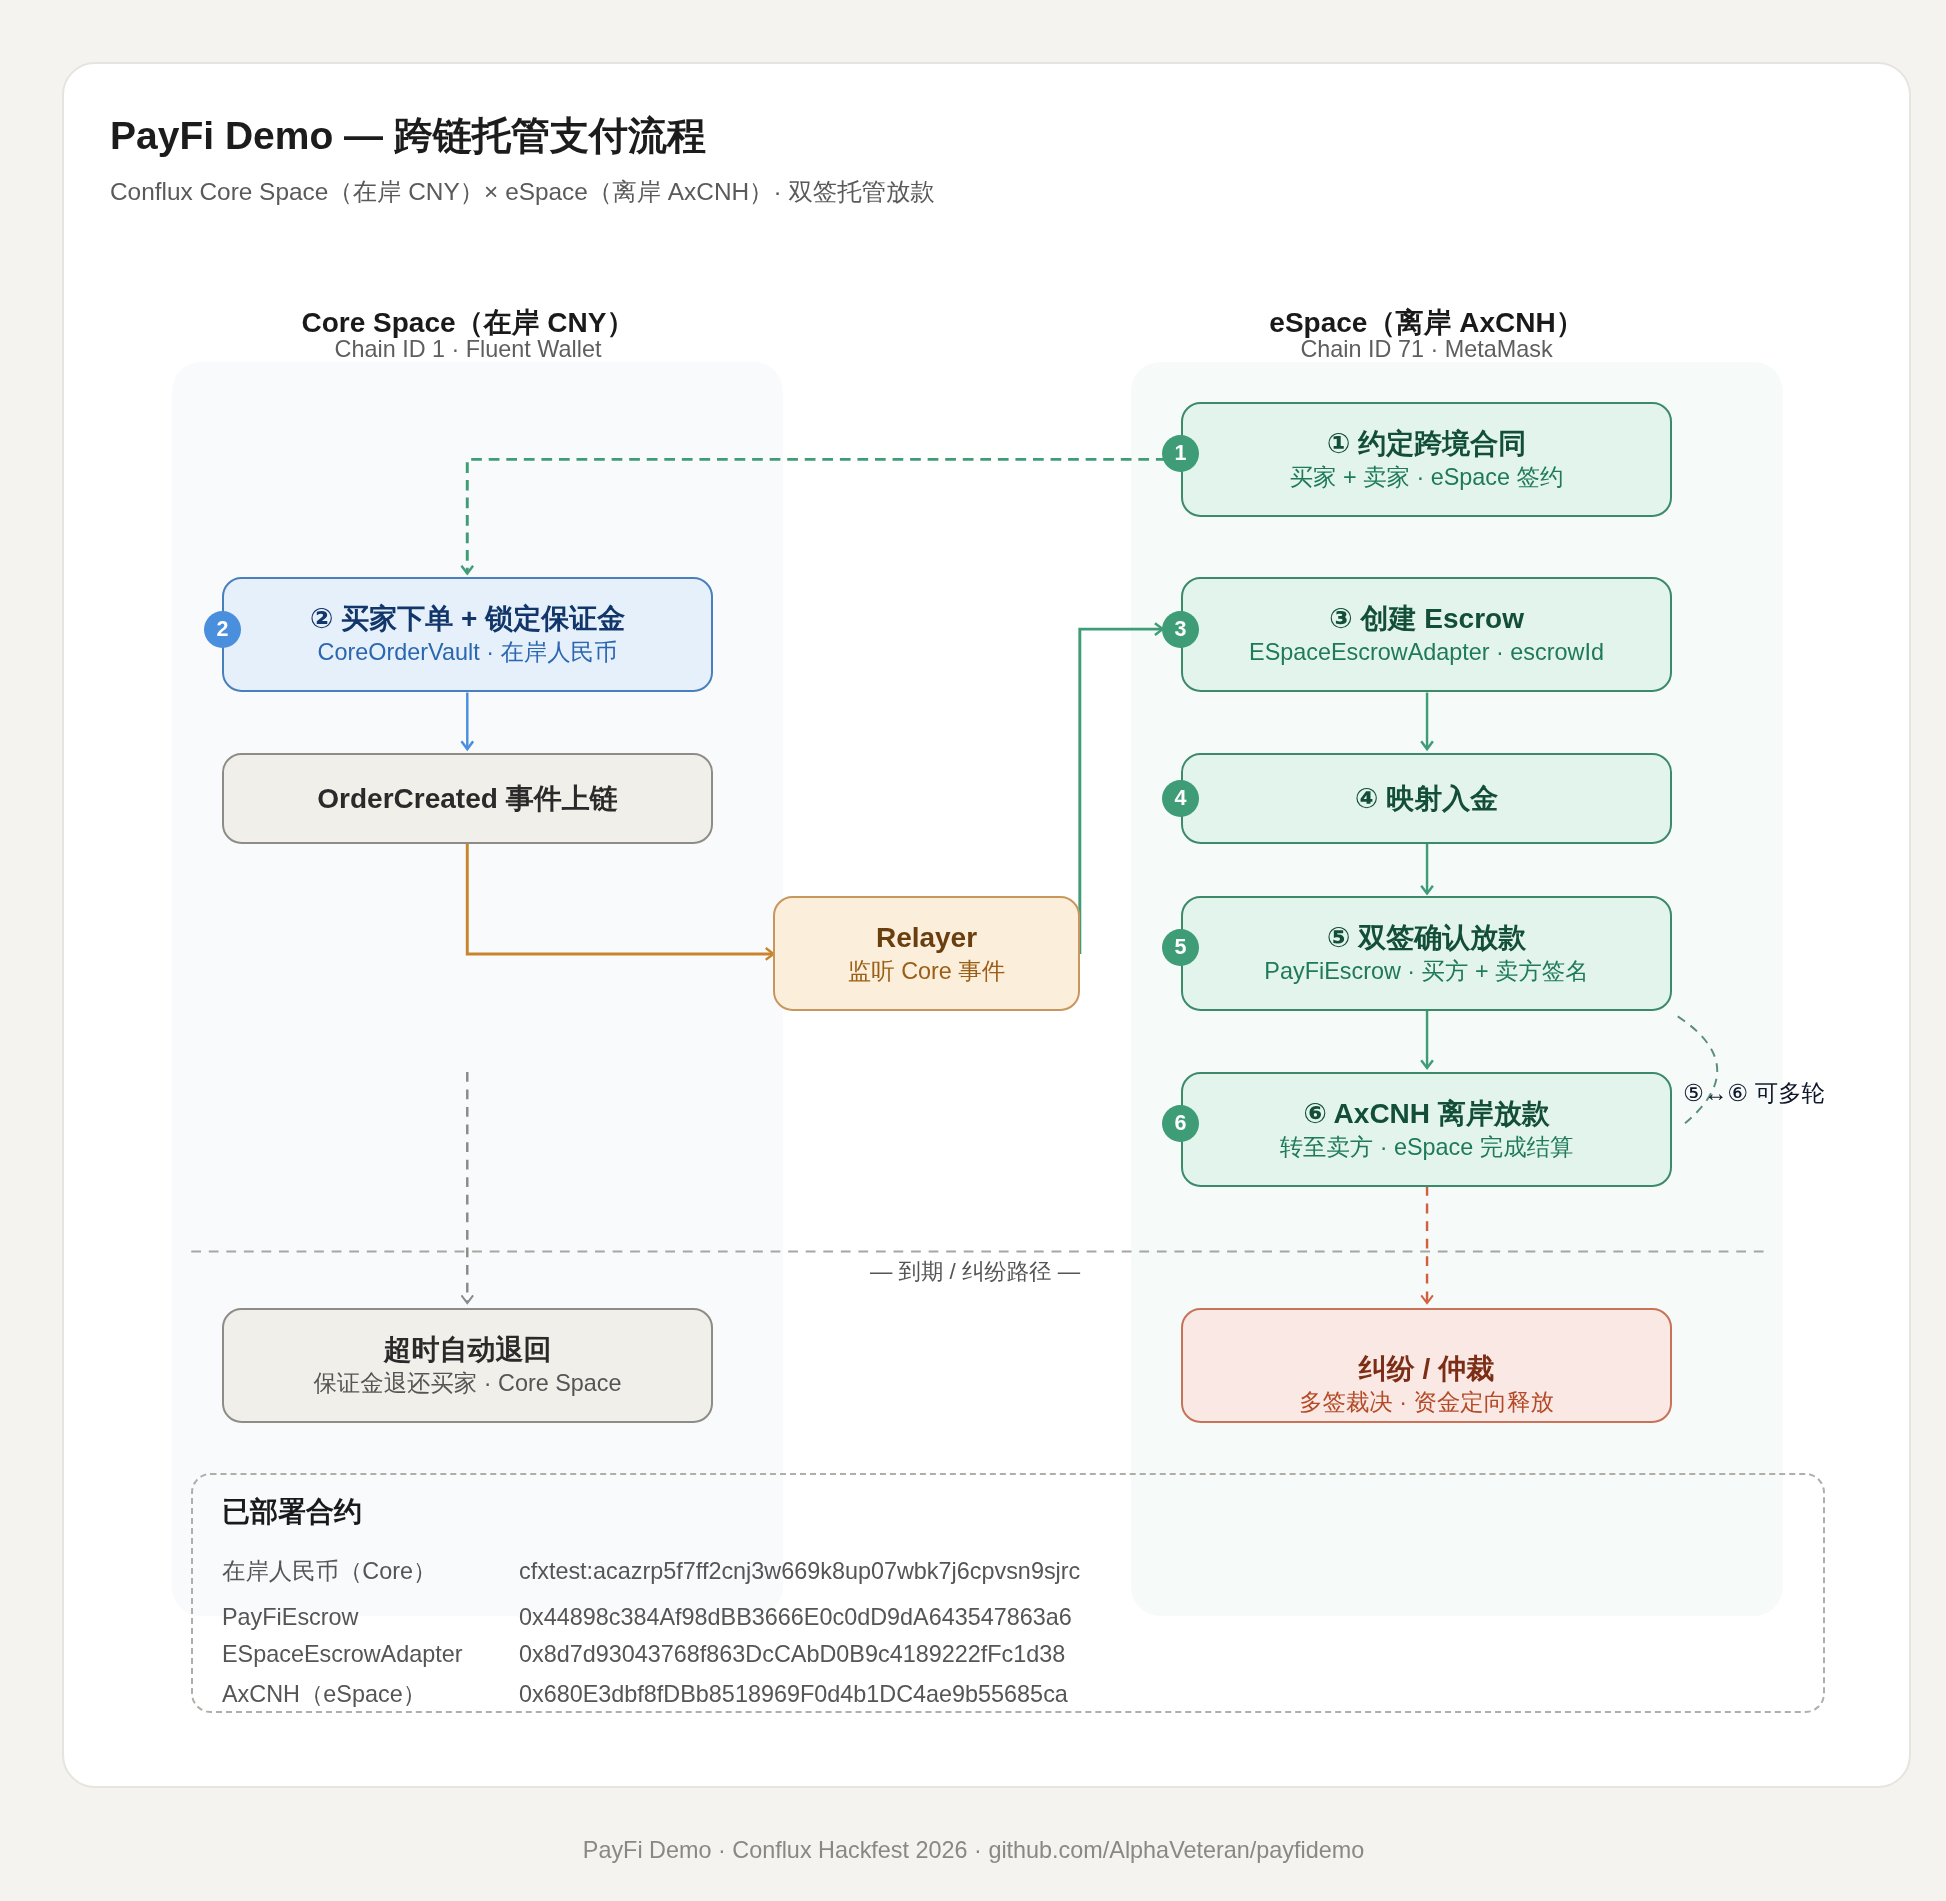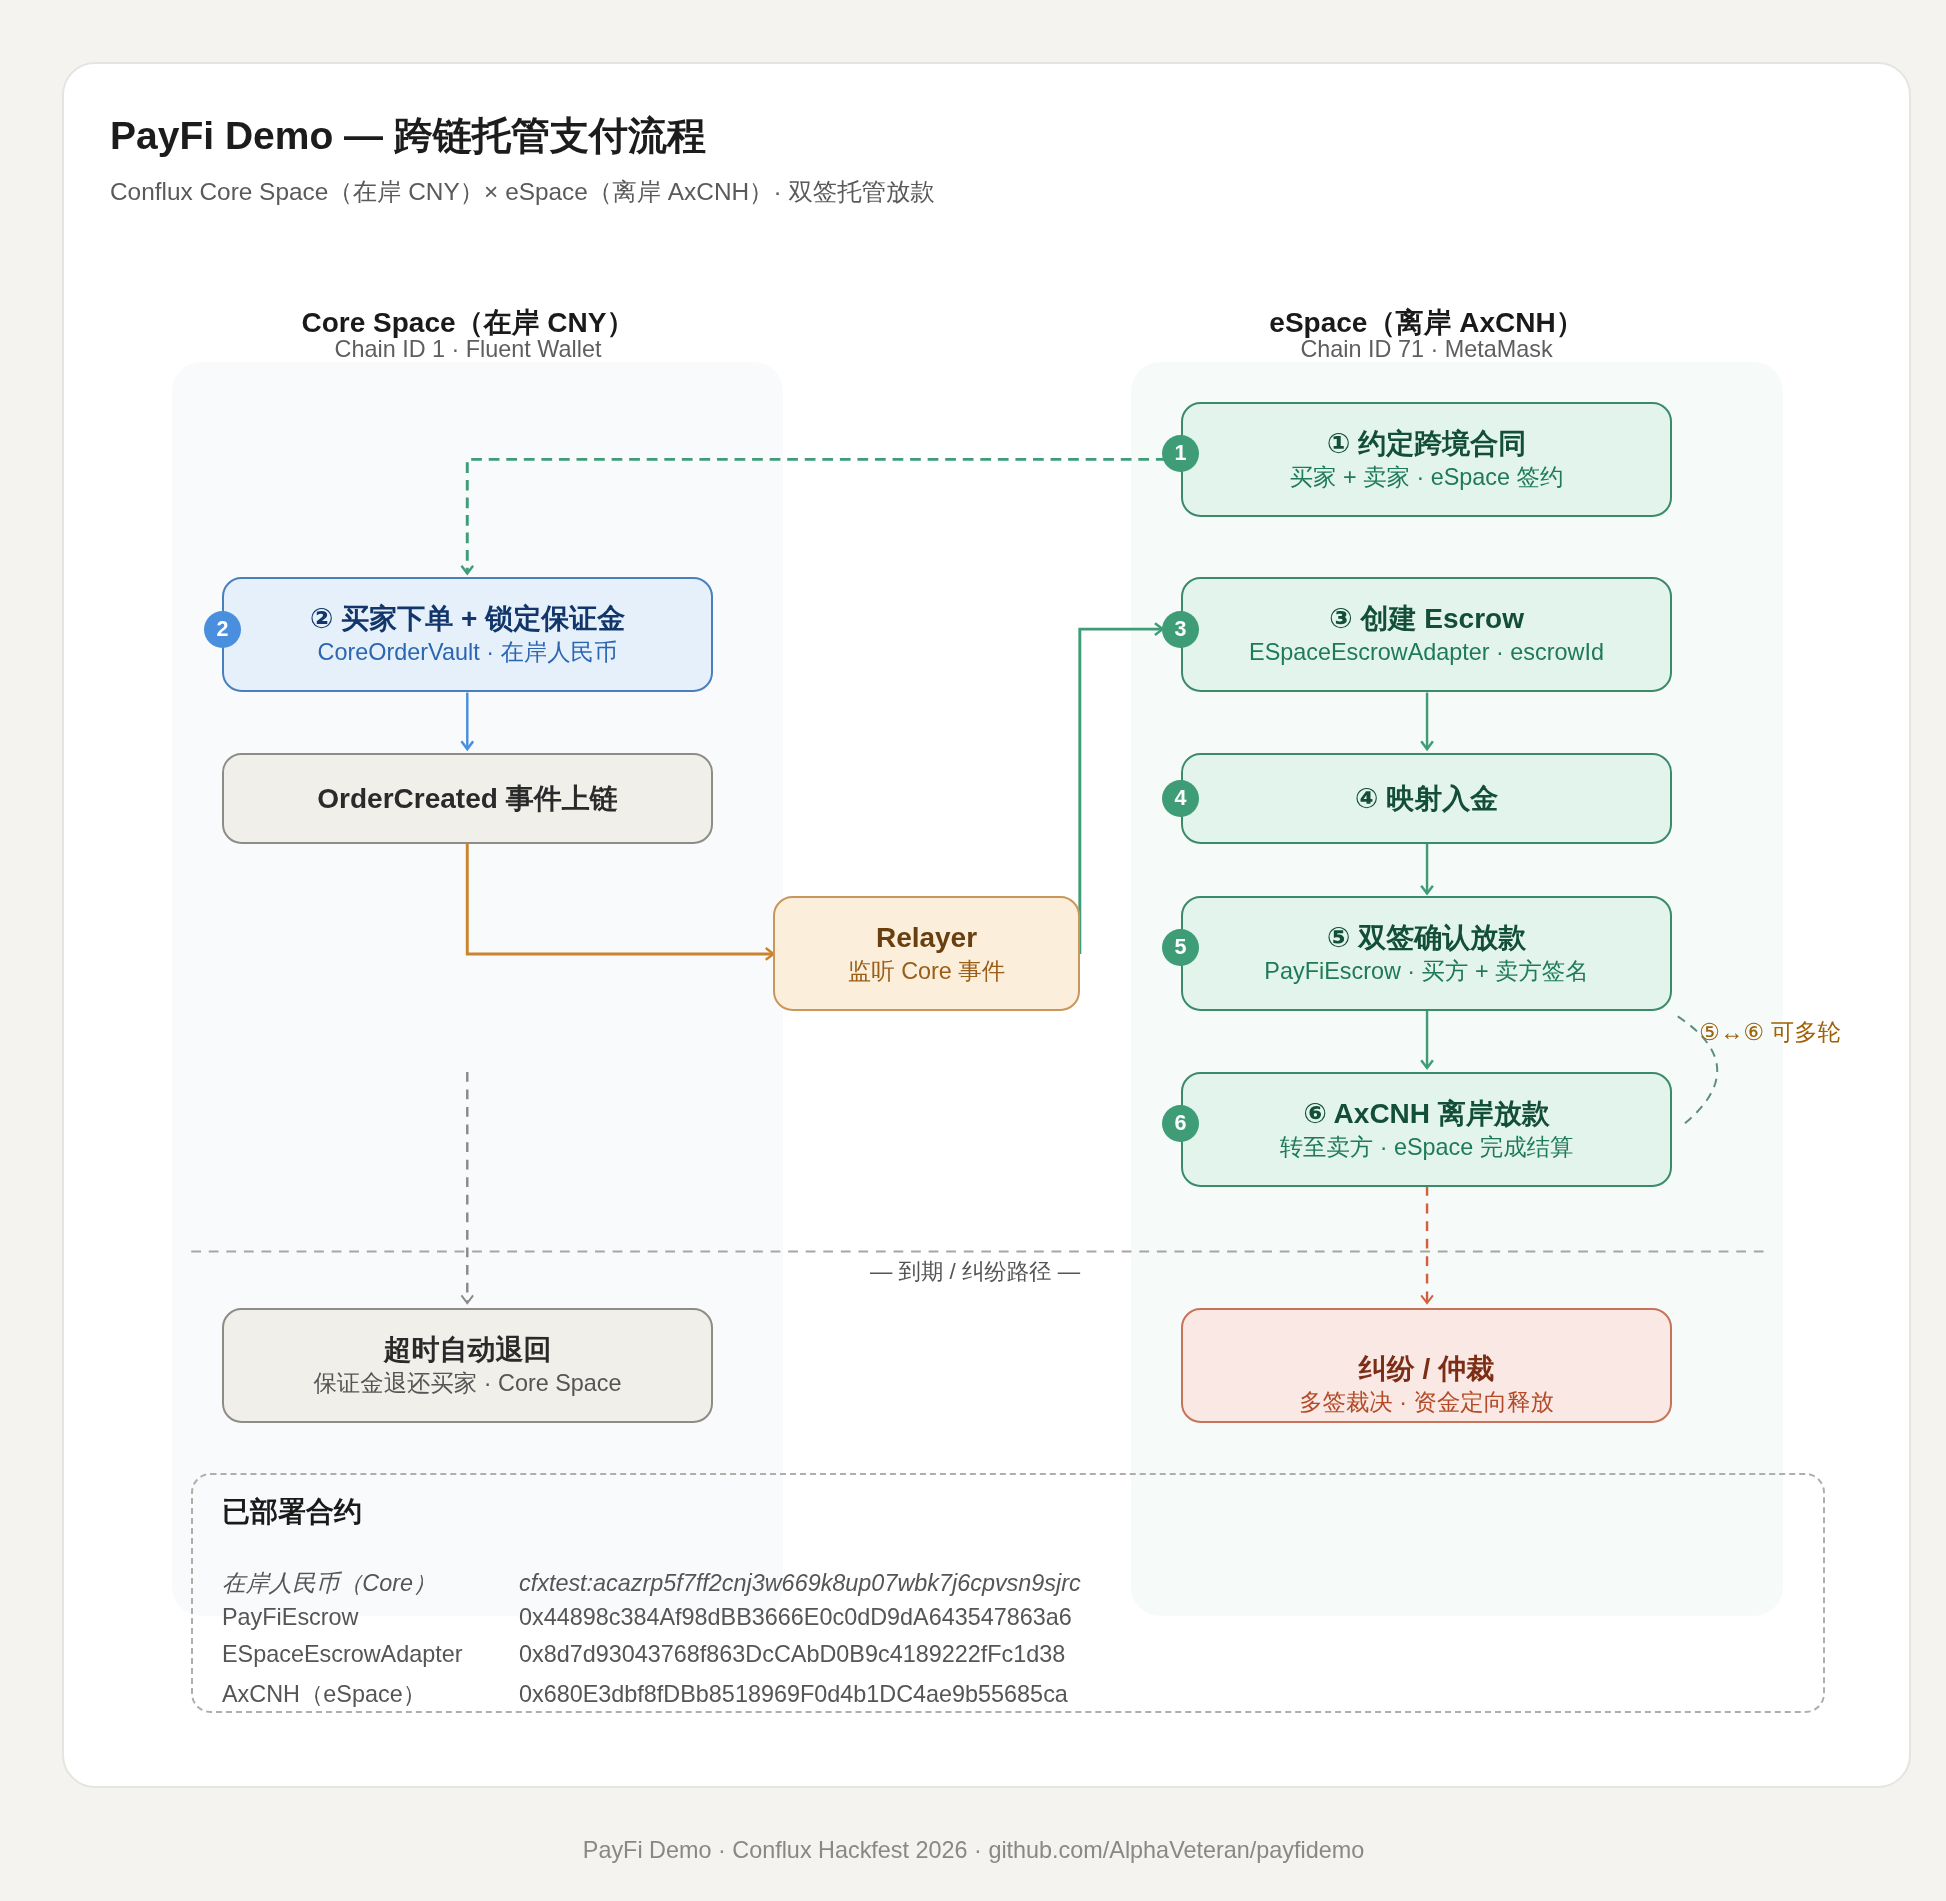--- a/index.html
+++ b/index.html
@@ -39,21 +39,21 @@
   .amber { background: #fbeedb; border-color: #c9975b; }
   .amber .bt { color: #6a3f10; } .amber .bs { color: #9a5e17; }
   .red { background: #f9e8e3; border-color: #c7735a; }
   .red .bt { color: #7c2d16; margin-top: 39px; } .red .bs { color: #b44a27; }
   .badge {
     position: absolute; width: 37px; height: 37px; border-radius: 50%; color: #fff;
     font-size: 21.5px; font-weight: 700; display: flex; align-items: center; justify-content: center;
   }
   .badge-g { background: #3e9d77; } .badge-b { background: #4a8fde; }
   svg.links { position: absolute; left: 0; top: 0; width: 1947px; height: 1902px; }
-  .loop-label { position: absolute; left: 1683px; top: 1016px; font-size: 23.4px; color: #a16207; margin-left: 16px; }
+  .loop-label { position: absolute; left: 1683px; top: 1077px; font-size: 23.4px; color: #0f172a; }
   .sep-label {
     position: absolute; left: 858px; top: 1256px; width: 234px; text-align: center;
     font-size: 22.4px; color: #555; background: transparent;
   }
   .deployed {
     position: absolute; left: 191px; top: 1473px; width: 1634px; height: 240px; box-sizing: border-box;
     border: 2px dashed #b0aea9; border-radius: 19.5px;
   }
   .deployed .dh { position: absolute; left: 29px; top: 17.6px; font-size: 28px; font-weight: 700; color: #1a1a1a; }
   .row { position: absolute; left: 29px; font-size: 23.4px; color: #555; }
@@ -166,21 +166,21 @@
   <div class="bs">保证金退还买家 · Core Space</div>
 </div>
 
 <div class="box red" style="left:1181px; top:1308px; width:491px; height:115px;">
   <div class="bt">纠纷 / 仲裁</div>
   <div class="bs">多签裁决 · 资金定向释放</div>
 </div>
 
 <div class="deployed">
   <div class="dh">已部署合约</div>
-  <div class="row" style="top:92px;font-style:italic;">
+  <div class="row" style="top:80px;">
     <span class="k">在岸人民币（Core）</span><span class="v">cfxtest:acazrp5f7ff2cnj3w669k8up07wbk7j6cpvsn9sjrc</span>
   </div>
   <div class="row" style="top:129px;">
     <span class="k">PayFiEscrow</span><span class="v">0x44898c384Af98dBB3666E0c0dD9dA643547863a6</span>
   </div>
   <div class="row" style="top:166px;">
     <span class="k">ESpaceEscrowAdapter</span><span class="v">0x8d7d93043768f863DcCAbD0B9c4189222fFc1d38</span>
   </div>
   <div class="row" style="top:203px;">
     <span class="k">AxCNH（eSpace）</span><span class="v">0x680E3dbf8fDBb8518969F0d4b1DC4ae9b55685ca</span>

